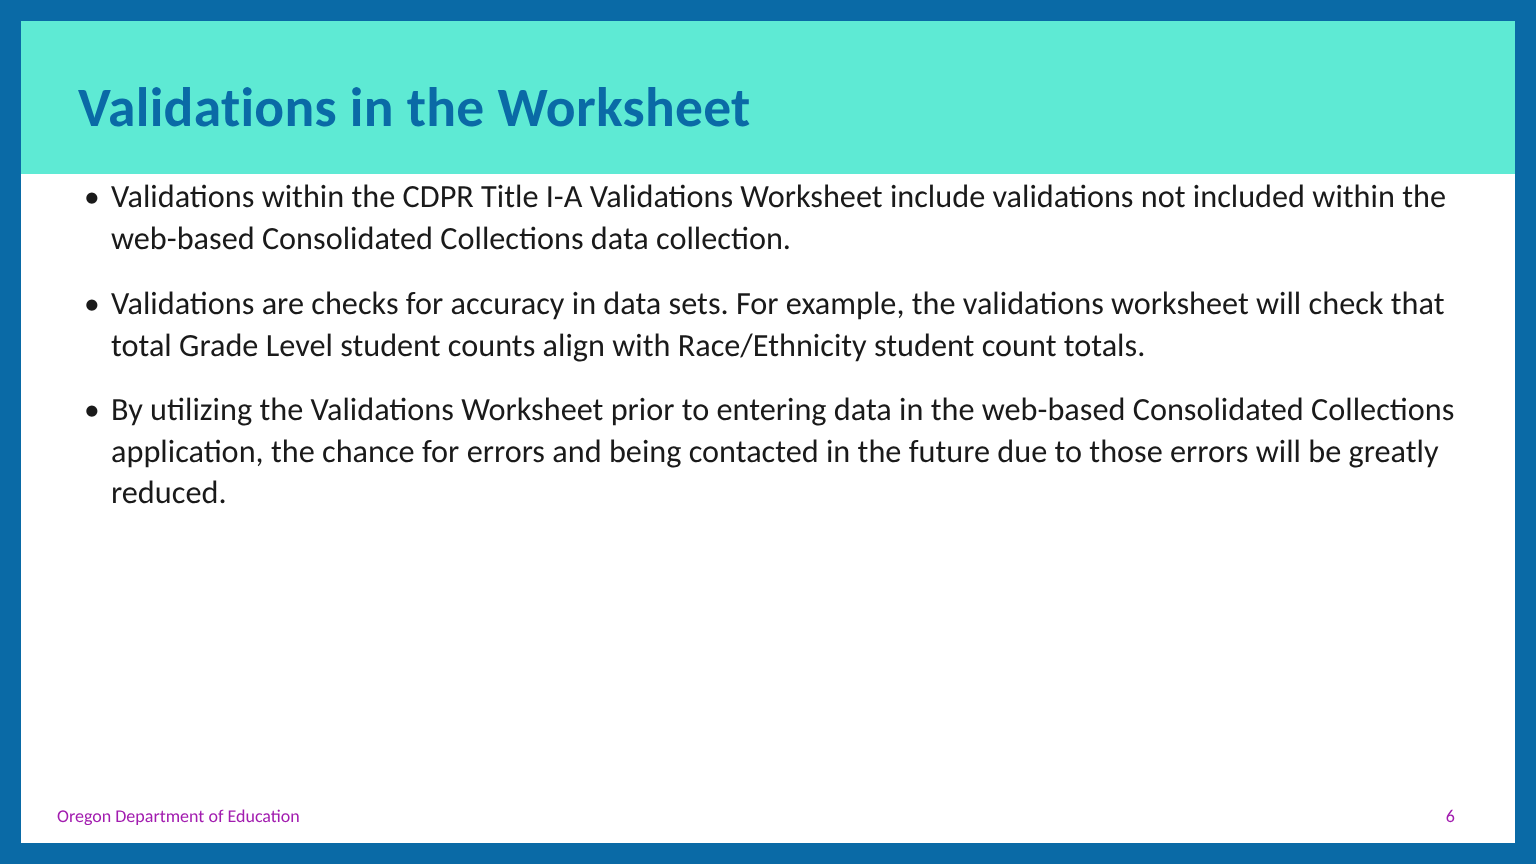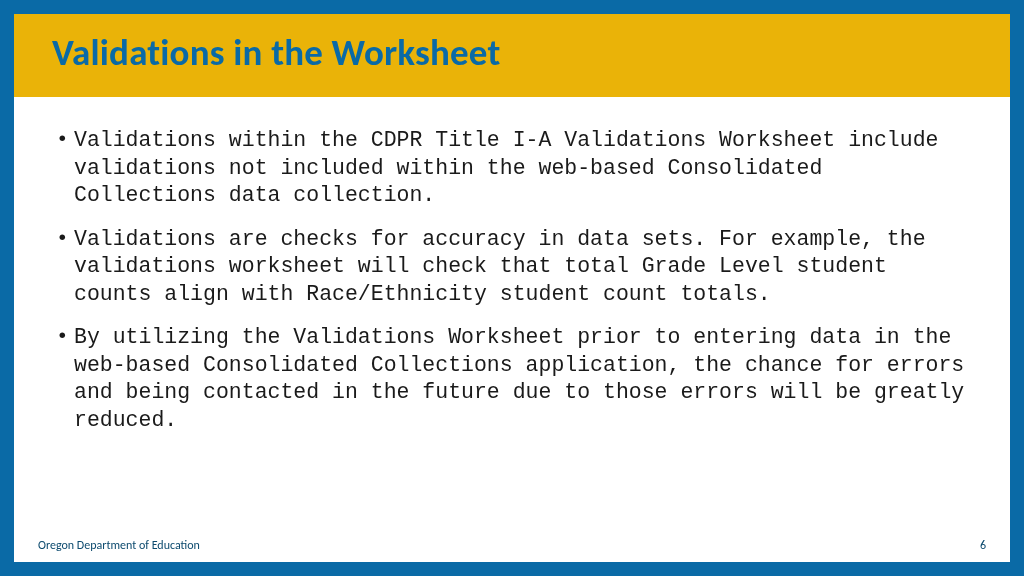--- a/index.html
+++ b/index.html
@@ -12,33 +12,32 @@
   }
   .slide-inner {
     width: 100%;
     height: 100%;
     background: #ffffff;
     position: relative;
     display: flex;
     flex-direction: column;
   }
   .title-band {
-    background: #eab308;
-    padding: 16px 38px 22px 38px;
+    background: #5eead4;
+    padding: 35px 38px 22px 38px;
   }
   .title-text {
     font-size: 37px;
     font-weight: 700;
     color: #0a6aa6;
     letter-spacing: 0.2px;
   }
   .body-area {
     flex: 1;
-    padding: 30px 38px 0 38px;
-    font-family: Liberation Mono, monospace;
+    padding: 2px 38px 0 38px;
   }
   ul.bullets {
     list-style: none;
   }
   ul.bullets li {
     position: relative;
     padding-left: 22px;
     font-size: 21.5px;
     line-height: 1.28;
     color: #1a1a1a;
@@ -49,27 +48,27 @@
     position: absolute;
     left: 4px;
     top: 0;
     font-size: 21px;
     color: #1a1a1a;
   }
   .footer {
     position: absolute;
     bottom: 10px;
     left: 0;
-    right: 0;
+    right: 16px;
     padding: 0 24px;
     display: flex;
     justify-content: space-between;
     align-items: center;
     font-size: 12px;
-    color: #0c4a6e;
+    color: #a21caf;
   }
 </style>
 </head>
 <body>
 
 <div class="slide-outer">
   <div class="slide-inner">
 
     <div class="title-band">
       <h1 class="title-text">Validations in the Worksheet</h1>

